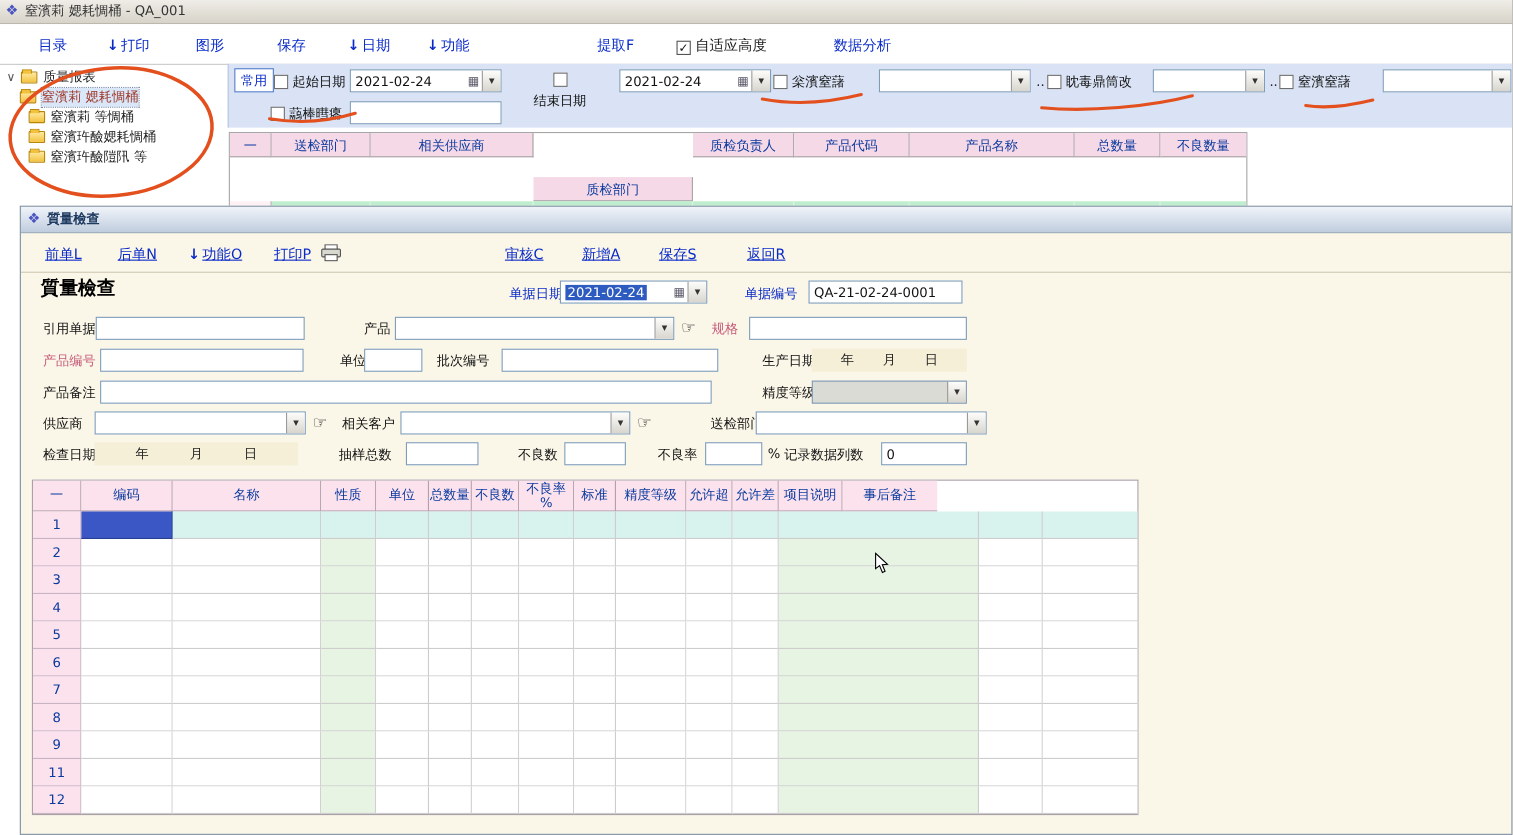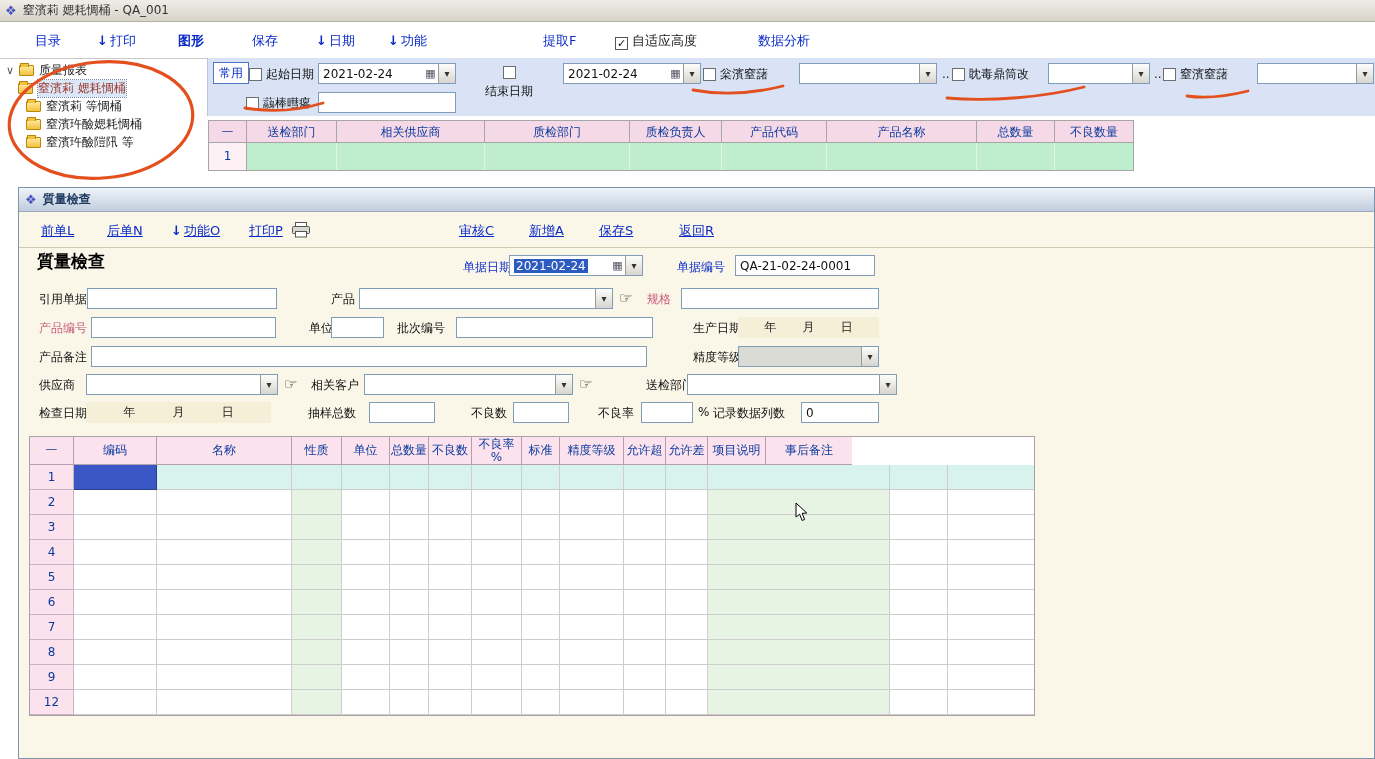--- a/index.html
+++ b/index.html
@@ -103,21 +103,21 @@
 <div class="screen" id="screen">
 
   <div class="abs bw-titlebar">
     <span class="app-icon">❖</span>
     <span>窒濱莉 媤耗惆桶 - QA_001</span>
   </div>
 
   <div class="abs bw-menubar" id="bw-menubar">
       <span class="mitem" style="left: 35px;"><span>目录</span></span>
       <span class="mitem" style="left: 97px;"><span class="mdown">↓</span><span>打印</span></span>
-      <span class="mitem" style="left: 178px; font-weight: bold;"><span>图形</span></span>
+      <span class="mitem" style="left: 178px;"><span>图形</span></span>
       <span class="mitem" style="left: 252px;"><span>保存</span></span>
       <span class="mitem" style="left: 316px;"><span class="mdown">↓</span><span>日期</span></span>
       <span class="mitem" style="left: 388px;"><span class="mdown">↓</span><span>功能</span></span>
       <span class="mitem" style="left: 543px;"><span>提取F</span></span>
       <span class="mitem" style="left: 615px;"><span class="mcheck">✓</span><span class="mlabel-dark">自适应高度</span></span>
       <span class="mitem" style="left: 758px;"><span>数据分析</span></span>
     </div>
 
   <div class="abs bw-body"></div>
 
@@ -188,21 +188,21 @@
     <div class="dateinput" style="left:110px;top:34px;width:138px;">
       <span class="dval"></span>
     </div>
   </div>
 
   <div class="abs" id="btable">
       <div class="btrow">
         <div class="bth" style="width: 38px;">一</div>
         <div class="bth" style="width: 90px;">送检部门</div>
         <div class="bth" style="width: 148px;">相关供应商</div>
-        <div class="bth" style="width: 145px;">质检部门</div>
+        <div class="bth" style="width: 145px; margin-top: 40px;">质检部门</div>
         <div class="bth" style="width: 92px;">质检负责人</div>
         <div class="bth" style="width: 105px;">产品代码</div>
         <div class="bth" style="width: 150px;">产品名称</div>
         <div class="bth" style="width: 78px;">总数量</div>
         <div class="bth" style="width: 78px;">不良数量</div>
       </div>
       <div class="btrow">
         <div class="btnum" style="width: 38px;">1</div>
         <div class="btd" style="width: 90px;"></div>
         <div class="btd" style="width: 148px;"></div>
@@ -482,20 +482,37 @@
           <div class="gc" style="width: 50px;"></div>
           <div class="gc" style="width: 38px;"></div>
           <div class="gc" style="width: 64px;"></div>
           <div class="gc" style="width: 42px;"></div>
           <div class="gc" style="width: 42px;"></div>
           <div class="gc green" style="width: 182px;"></div>
           <div class="gc" style="width: 58px;"></div>
           <div class="gc" style="width: 86px;"></div>
         </div>
         <div class="grow">
+          <div class="gnum" style="width: 44px;">11</div>
+          <div class="gc" style="width: 83px;"></div>
+          <div class="gc" style="width: 135px;"></div>
+          <div class="gc green" style="width: 50px;"></div>
+          <div class="gc" style="width: 48px;"></div>
+          <div class="gc" style="width: 39px;"></div>
+          <div class="gc" style="width: 43px;"></div>
+          <div class="gc" style="width: 50px;"></div>
+          <div class="gc" style="width: 38px;"></div>
+          <div class="gc" style="width: 64px;"></div>
+          <div class="gc" style="width: 42px;"></div>
+          <div class="gc" style="width: 42px;"></div>
+          <div class="gc green" style="width: 182px;"></div>
+          <div class="gc" style="width: 58px;"></div>
+          <div class="gc" style="width: 86px;"></div>
+        </div>
+        <div class="grow">
           <div class="gnum" style="width: 44px;">12</div>
           <div class="gc" style="width: 83px;"></div>
           <div class="gc" style="width: 135px;"></div>
           <div class="gc green" style="width: 50px;"></div>
           <div class="gc" style="width: 48px;"></div>
           <div class="gc" style="width: 39px;"></div>
           <div class="gc" style="width: 43px;"></div>
           <div class="gc" style="width: 50px;"></div>
           <div class="gc" style="width: 38px;"></div>
           <div class="gc" style="width: 64px;"></div>

